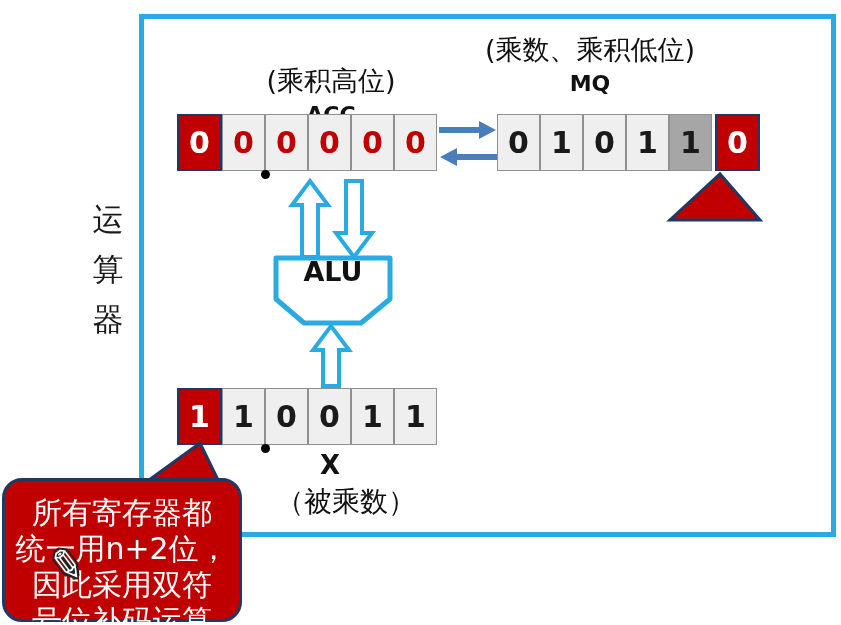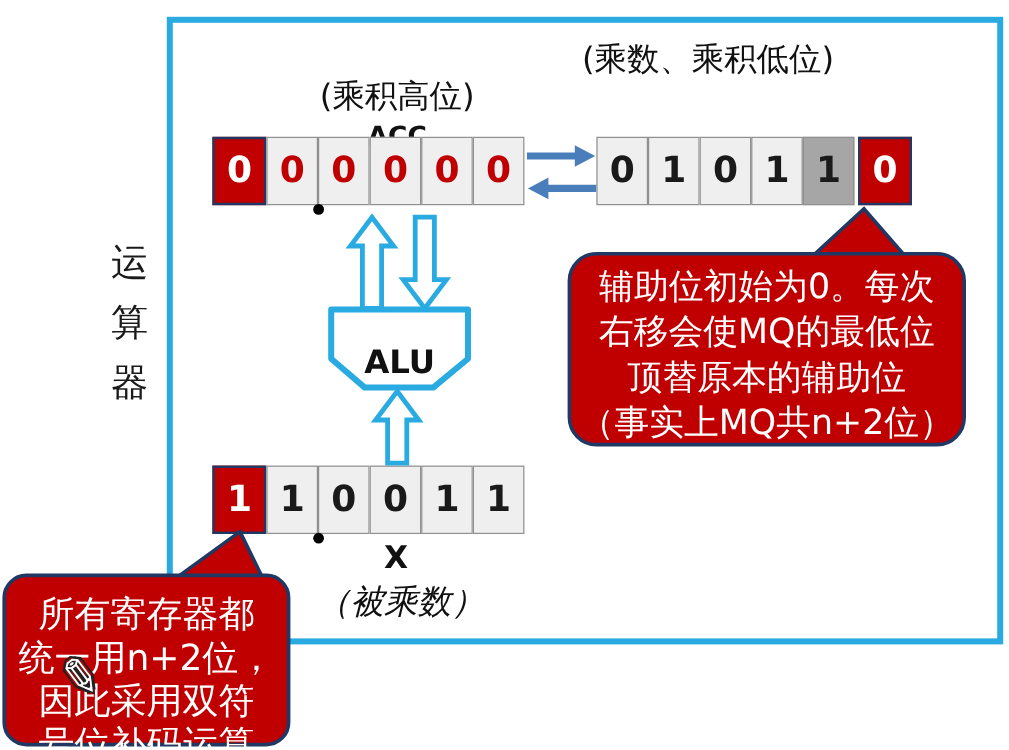--- a/index.html
+++ b/index.html
@@ -34,26 +34,26 @@
     width:45px;background:#C00000;color:#ffffff;border:2px solid #203864;
   }
   .cell.red-digit{color:#C00000;}
   .cell.gray-cell{background:#A6A6A6;}
   .cell.gap-left{margin-left:3px;}
   .dot{
     width:9px;height:9px;border-radius:50%;background:#000;
   }
   
   .alu-text{
-    left:272px;top:287px;width:122px;text-align:center;
+    left:272px;top:256px;width:122px;text-align:center;
     font-size:27px;font-weight:600;color:#111;
   }
   
   .x-name{left:230px;top:450px;width:200px;text-align:center;font-size:26px;font-weight:bold;color:#111;}
-  .x-caption{left:234px;top:483px;width:200px;text-align:center;font-size:28px;color:#111;font-style:italic;}
+  .x-caption{left:246px;top:483px;width:200px;text-align:center;font-size:28px;color:#111;}
   
   .bubble{
     background:#C00000;border:3px solid #203864;box-sizing:border-box;
     color:#ffffff;text-align:center;white-space:pre-line;z-index:2;
   }
   .bubble.mq-note{
     left:473px;top:210px;width:332px;height:162px;border-radius:24px;
     font-size:29px;line-height:38px;padding-top:6px;
   }
   .bubble.x-note{
@@ -78,20 +78,21 @@
 算
 器</div>
 
   <div class="abs reg-header" style="left:231px;top:36px;width:200px;margin-top:28px;">
     <div class="reg-caption">(乘积高位)</div>
     <div class="reg-name">ACC</div>
   </div>
 
   <div class="abs reg-header" style="left:460px;top:33px;width:260px;">
     <div class="reg-caption">(乘数、乘积低位)</div>
+    <div class="reg-name">MQ</div>
   </div>
 
   <div class="abs register" style="left:177px;top:114px;">
     <div class="cell red-cell">0</div>
     <div class="cell red-digit">0</div>
     <div class="cell red-digit">0</div>
     <div class="cell red-digit">0</div>
     <div class="cell red-digit">0</div>
     <div class="cell red-digit">0</div>
   </div>
@@ -141,24 +142,20 @@
   </div>
   <div class="abs dot" style="left:261px;top:444px;"></div>
 
   <div class="abs x-name">X</div>
   <div class="abs x-caption">（被乘数）</div>
 
   <svg class="abs pointer-svg" style="left:655px;top:168px;" width="115" height="55">
     <polygon points="15,52 105,52 65,6" fill="#C00000" stroke="#203864" stroke-width="3"></polygon>
   </svg>
 
-  <div class="abs bubble mq-note">辅助位初始为0。每次
-右移会使MQ的最低位
-顶替原本的辅助位
-（事实上MQ共n+2位）</div>
 
   <svg class="abs pointer-svg" style="left:128px;top:438px;" width="105" height="52">
     <polygon points="10,50 72,5 94,50" fill="#C00000" stroke="#203864" stroke-width="3"></polygon>
   </svg>
 
   <div class="abs bubble x-note">所有寄存器都
 统一用n+2位，
 因此采用双符
 号位补码运算</div>
 

